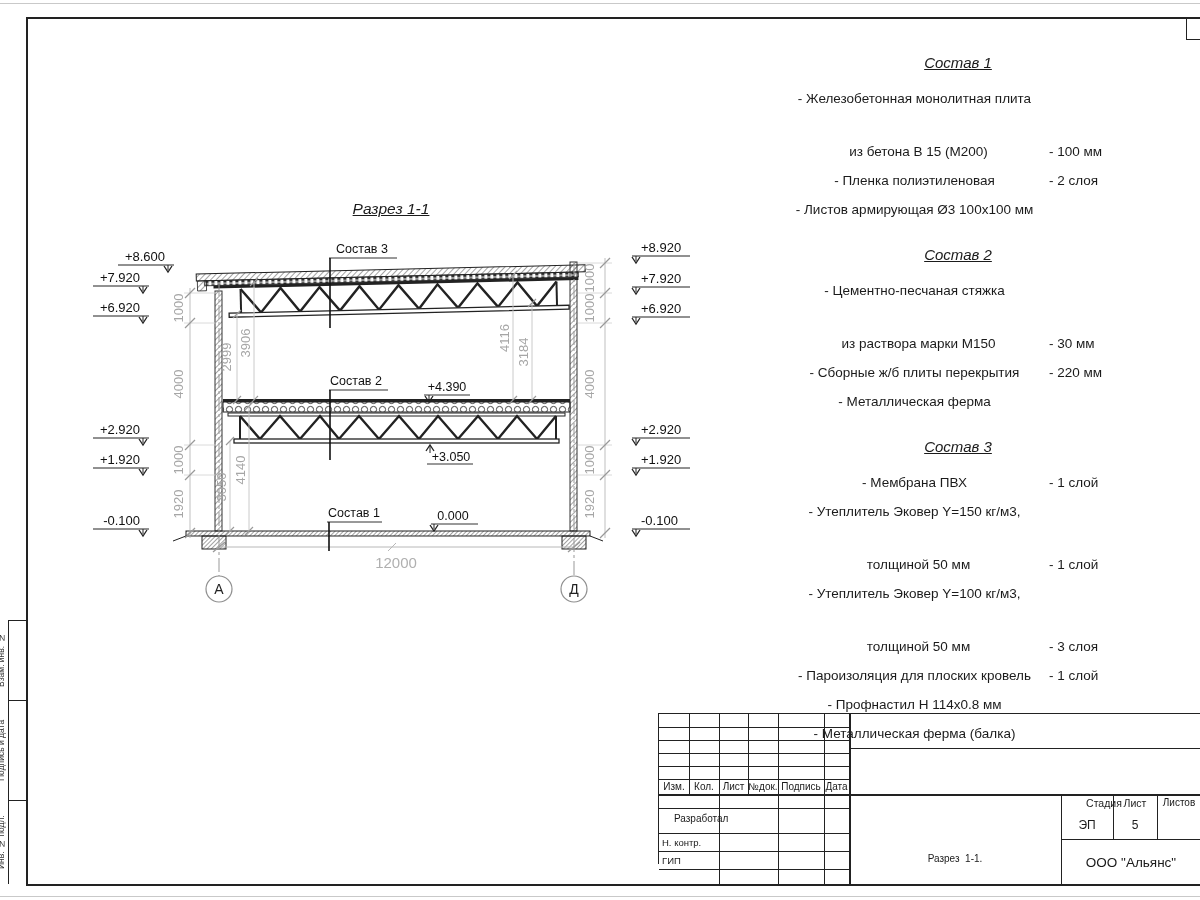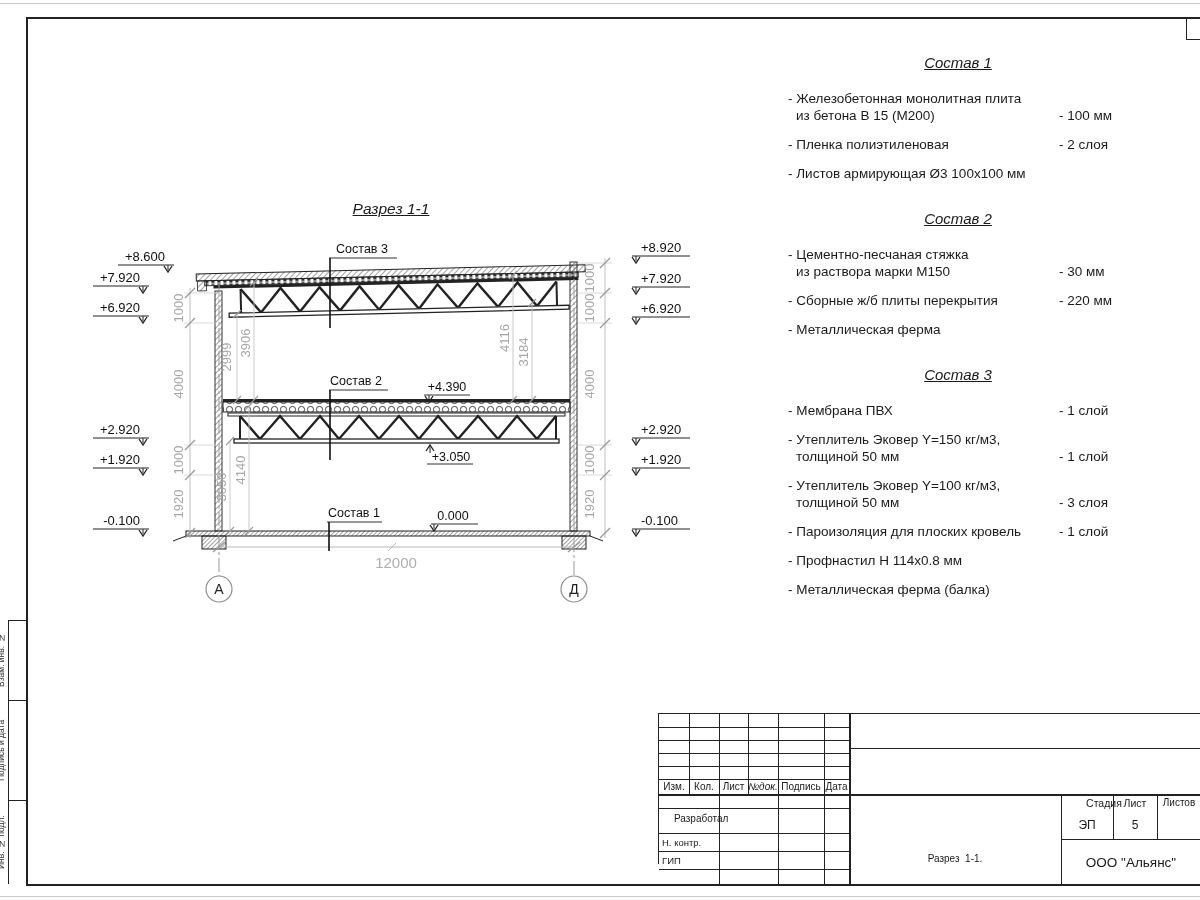--- a/index.html
+++ b/index.html
@@ -11,23 +11,23 @@
   .paper-edge{position:absolute;left:0;width:1200px;height:1px;background:#c9c9c9;}
   
   .dwg-title{position:absolute;left:310px;top:200px;width:162px;text-align:center;
              font-size:15.5px;font-style:italic;text-decoration:underline;}
   
   .comps{position:absolute;left:788px;top:54px;width:340px;font-size:13.5px;line-height:17px;}
   .comp{margin-bottom:28px;}
   .comp-title{font-style:italic;text-decoration:underline;text-align:center;
               font-size:15px;margin-bottom:19px;}
   .item{display:flex;align-items:flex-end;margin-bottom:12px;}
-  .item-text{width:253px;}
-  .l2{padding-left:8px;}
-  .item-val{white-space:nowrap;margin-left:18px;}
+  .item-text{width:253px;text-align:center;}
+  .l2{padding-left:8px;margin-top:36px;}
+  .item-val{white-space:nowrap;margin-left:8px;}
   
   svg text{font-family:"Liberation Sans", sans-serif;}
   .dim{fill:#a6a6a6;font-size:13px;}
   .dimbig{fill:#b0b0b0;font-size:15px;}
   .elev{fill:#111;font-size:13px;}
   .lead{fill:#111;font-size:12.5px;}
   .axisletter{fill:#222;font-size:14px;}
   
   .tblock{position:absolute;left:658px;top:713px;width:542px;height:151px;
           border-left:1.5px solid #222;border-top:1.5px solid #222;box-sizing:border-box;
@@ -413,21 +413,21 @@
   <div class="hline" style="left:190px;top:34px;width:352px;"></div>
   <div class="hline" style="left:402px;top:125px;width:140px;"></div>
 
   <div class="vline" style="left:402px;top:80px;height:91px;"></div>
   <div class="vline" style="left:454px;top:80px;height:45px;"></div>
   <div class="vline" style="left:498px;top:80px;height:45px;"></div>
 
   <div class="cell-center" style="left:0;top:65px;width:30px;height:15px;">Изм.</div>
   <div class="cell-center" style="left:30px;top:65px;width:30px;height:15px;">Кол.</div>
   <div class="cell-center" style="left:60px;top:65px;width:29px;height:15px;">Лист</div>
-  <div class="cell-center" style="left:89px;top:65px;width:30px;height:15px;font-style:italic;">№док.</div>
+  <div class="cell-center" style="left:89px;top:65px;width:30px;height:15px;">№док.</div>
   <div class="cell-center" style="left:119px;top:65px;width:46px;height:15px;">Подпись</div>
   <div class="cell-center" style="left:165px;top:65px;width:25px;height:15px;">Дата</div>
 
   <div class="tb-text" style="left:15px;top:99px;font-size:10px;">Разработал</div>
   <div class="tb-text" style="left:3px;top:123px;font-size:9.5px;">Н. контр.</div>
   <div class="tb-text" style="left:3px;top:141px;font-size:9.5px;">ГИП</div>
 
   <div class="cell-center" style="left:402px;top:80px;width:52px;height:17px;font-size:10.5px;padding-left:17px;">Стадия</div>
   <div class="cell-center" style="left:454px;top:80px;width:44px;height:17px;font-size:10.5px;">Лист</div>
   <div class="cell-center" style="left:498px;top:80px;width:44px;height:17px;font-size:10px;">Листов</div>

